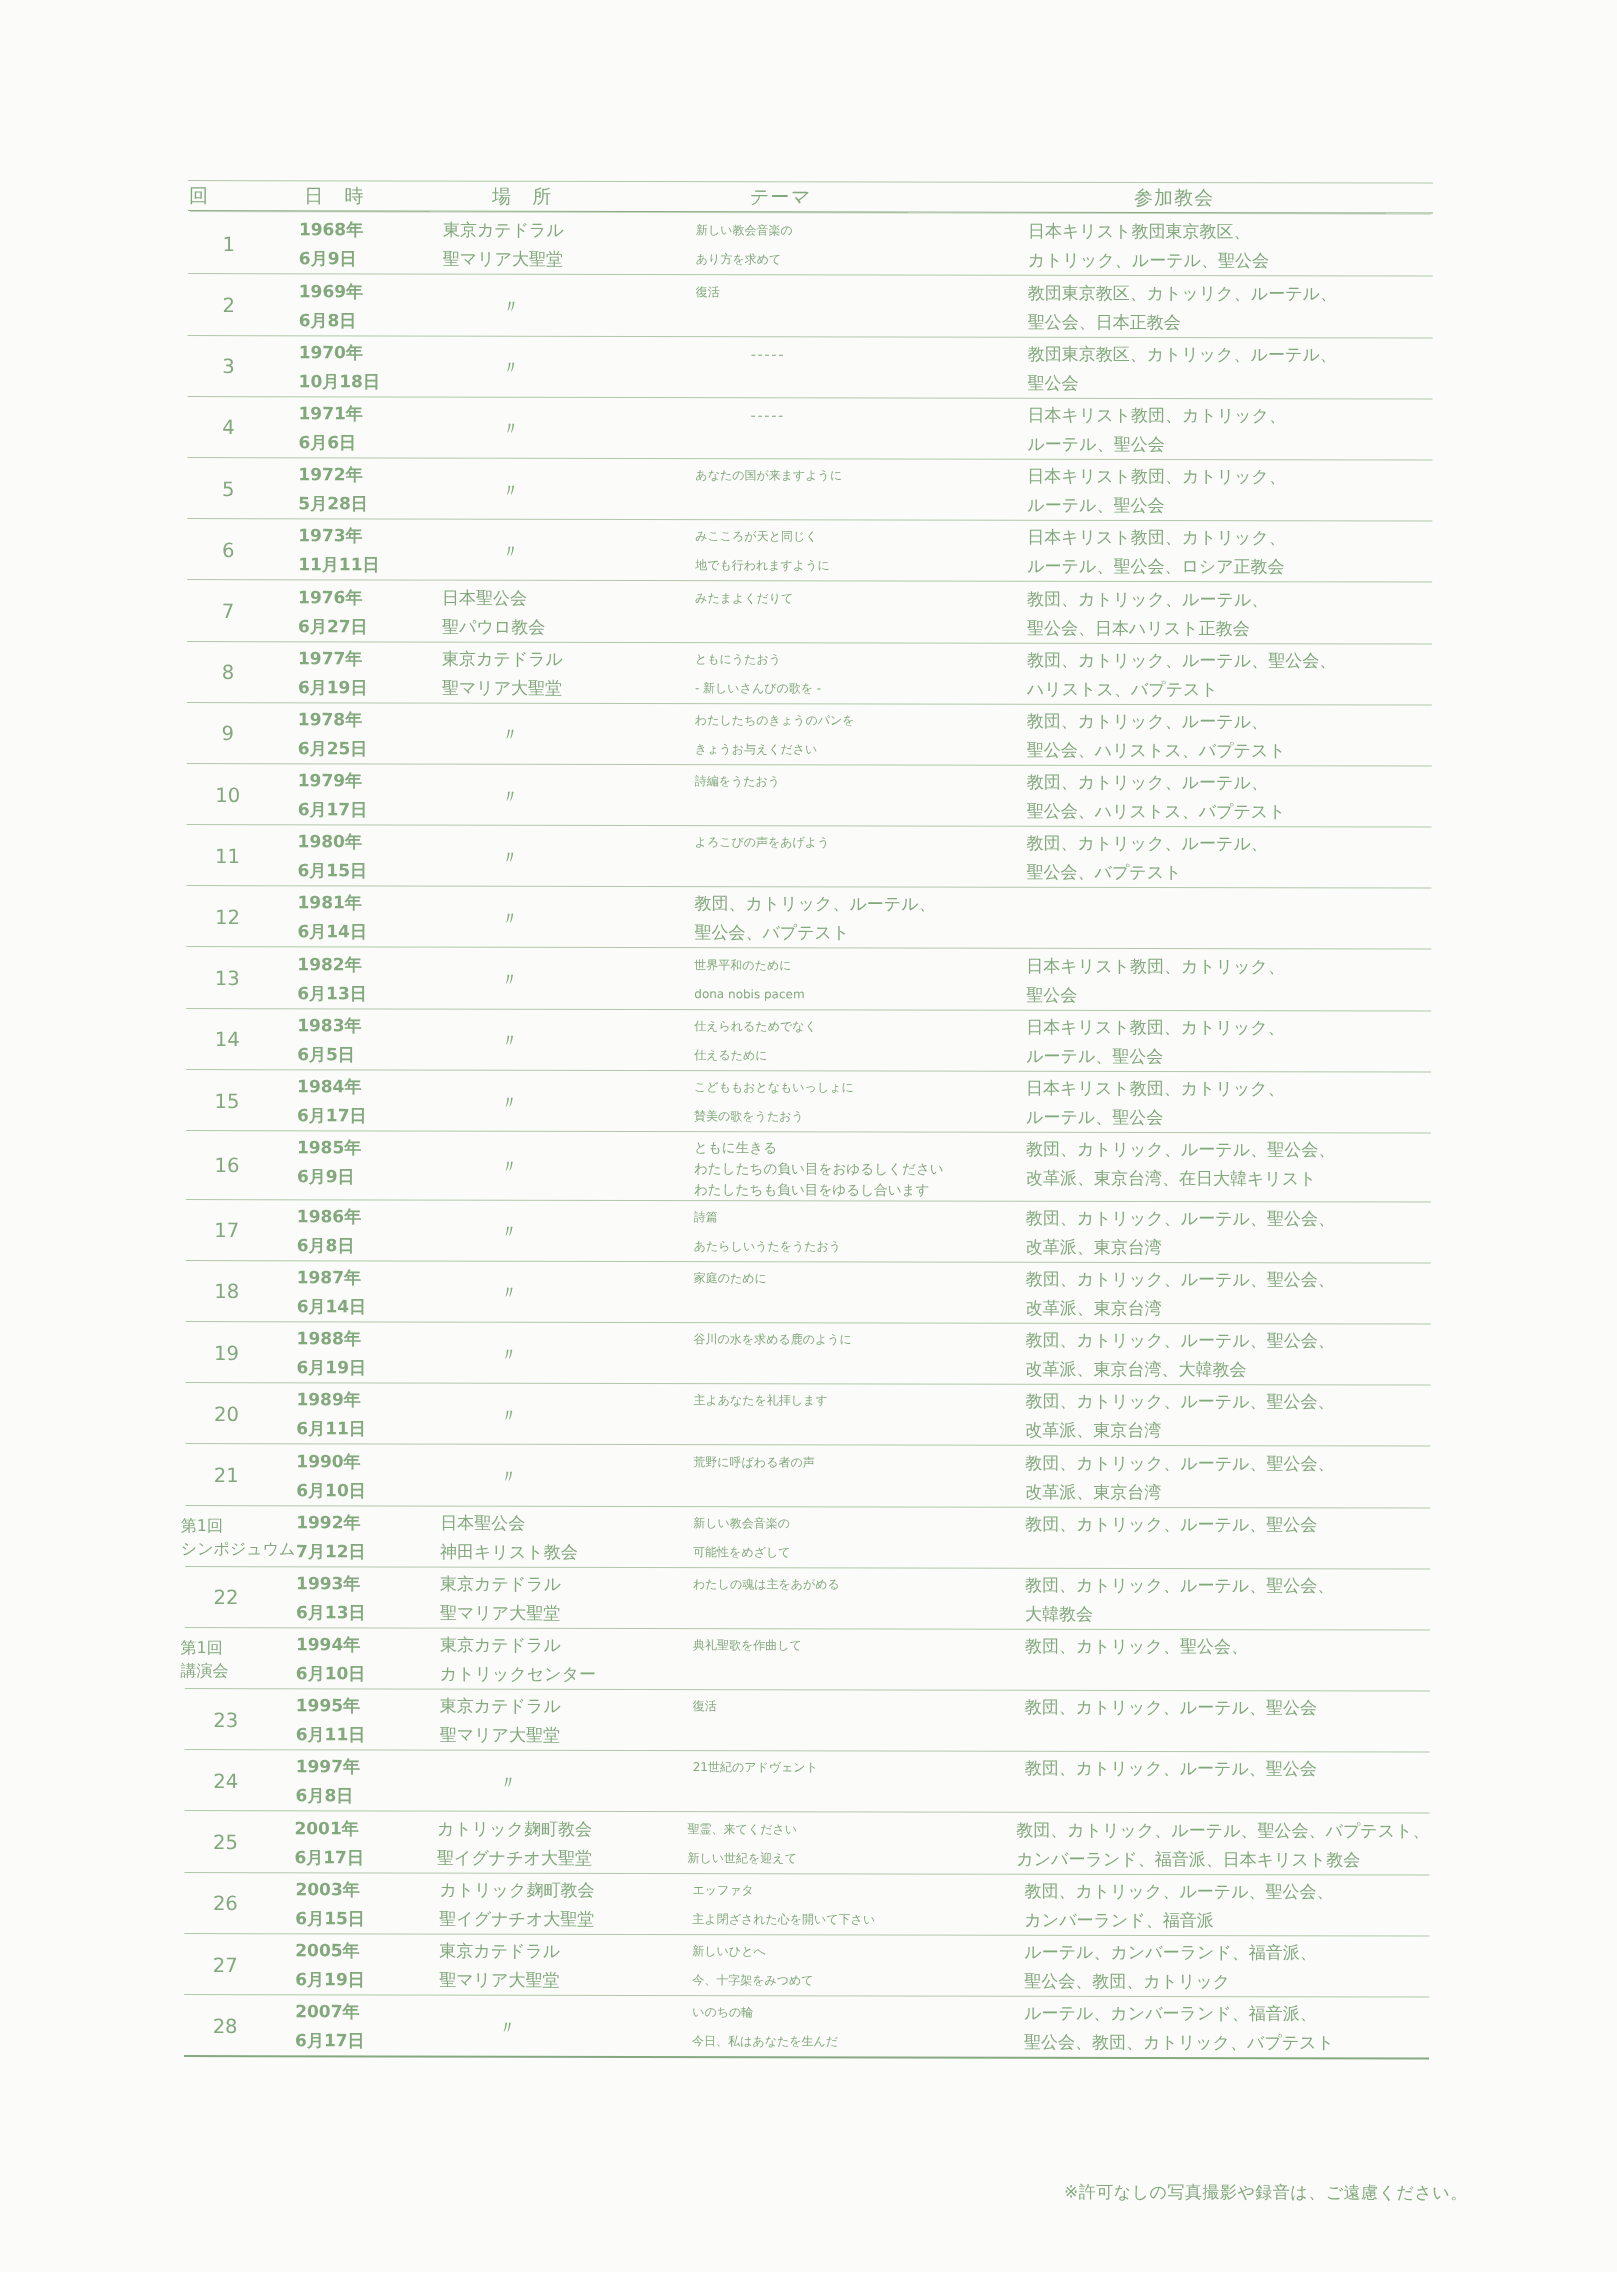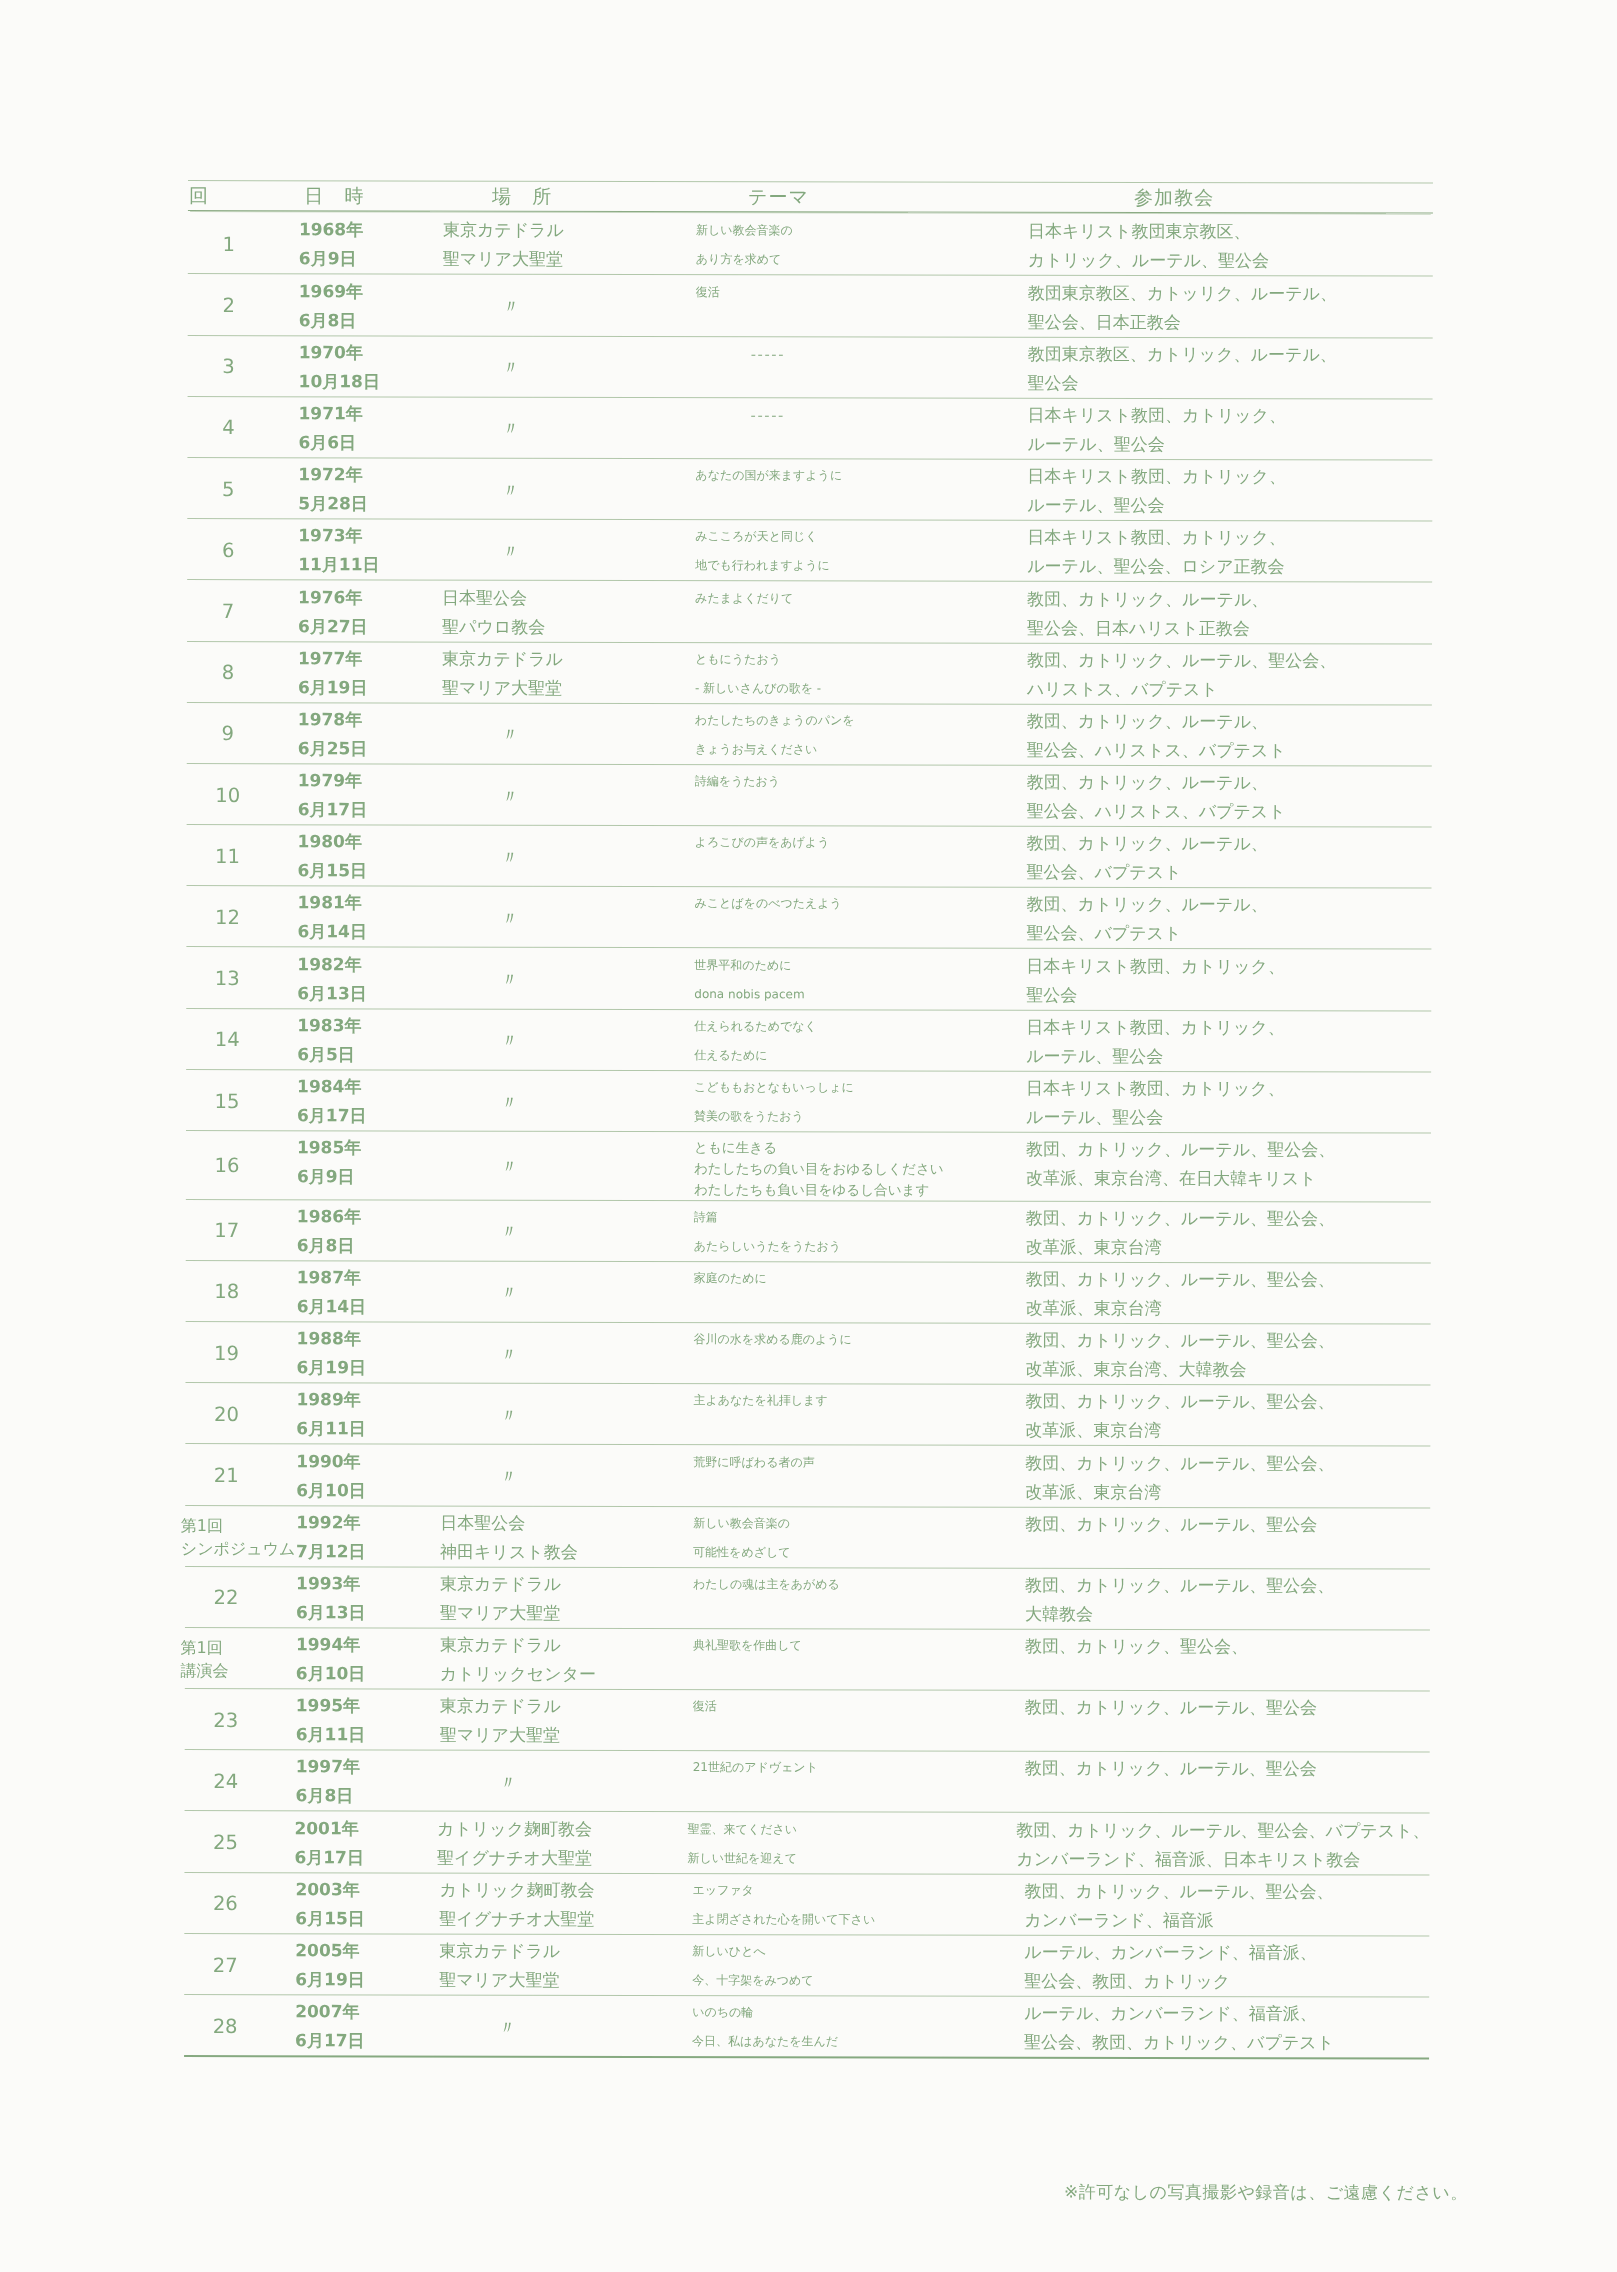--- a/index.html
+++ b/index.html
@@ -20,21 +20,21 @@
     display:flex;align-items:center;
     border-top:1.1px solid #b2c7ab;
     border-bottom:1.6px solid #8cab85;
     box-shadow:0 3.3px 0 -2.2px #c9d8c3;
     height:29px;font-size:19px;letter-spacing:1.1px;
   }
   .hcell{box-sizing:border-box;white-space:nowrap;}
   .h-no{width:111px;padding-left:1.1px;}
   .h-date{width:144px;padding-left:5.4px;}
   .h-place{width:253px;padding-left:49px;}
-  .h-theme{width:332px;padding-left:52px;}
+  .h-theme{width:332px;padding-left:52px;font-style:italic;}
   .h-part{flex:1;padding-left:106px;}
   
   .rows{margin-top:2.2px;}
   .trow{
     display:flex;
     border-bottom:1.1px solid #b2c7ab;
     min-height:61px;
     padding:2.2px 0 0 0;
     box-sizing:border-box;
   }
@@ -316,23 +316,20 @@
             <div class="ln">12</div>
           </div>
         </div>
         <div class="cell c-date">
           <div class="ln">1981年</div>
           <div class="ln">6月14日</div>
         </div>
         <div class="cell c-place ditto">
           <div class="ln">〃</div>
         </div>
-        <div class="cell c-theme">
-          <div class="ln">みことばをのべつたえよう</div>
-        </div>
         <div class="cell c-part">
           <div class="ln">教団、カトリック、ルーテル、</div>
           <div class="ln">聖公会、バプテスト</div>
         </div>
       </div>
       <div class="trow">
         <div class="cell c-no">
           <div class="no-inner">
             <div class="ln">13</div>
           </div>

